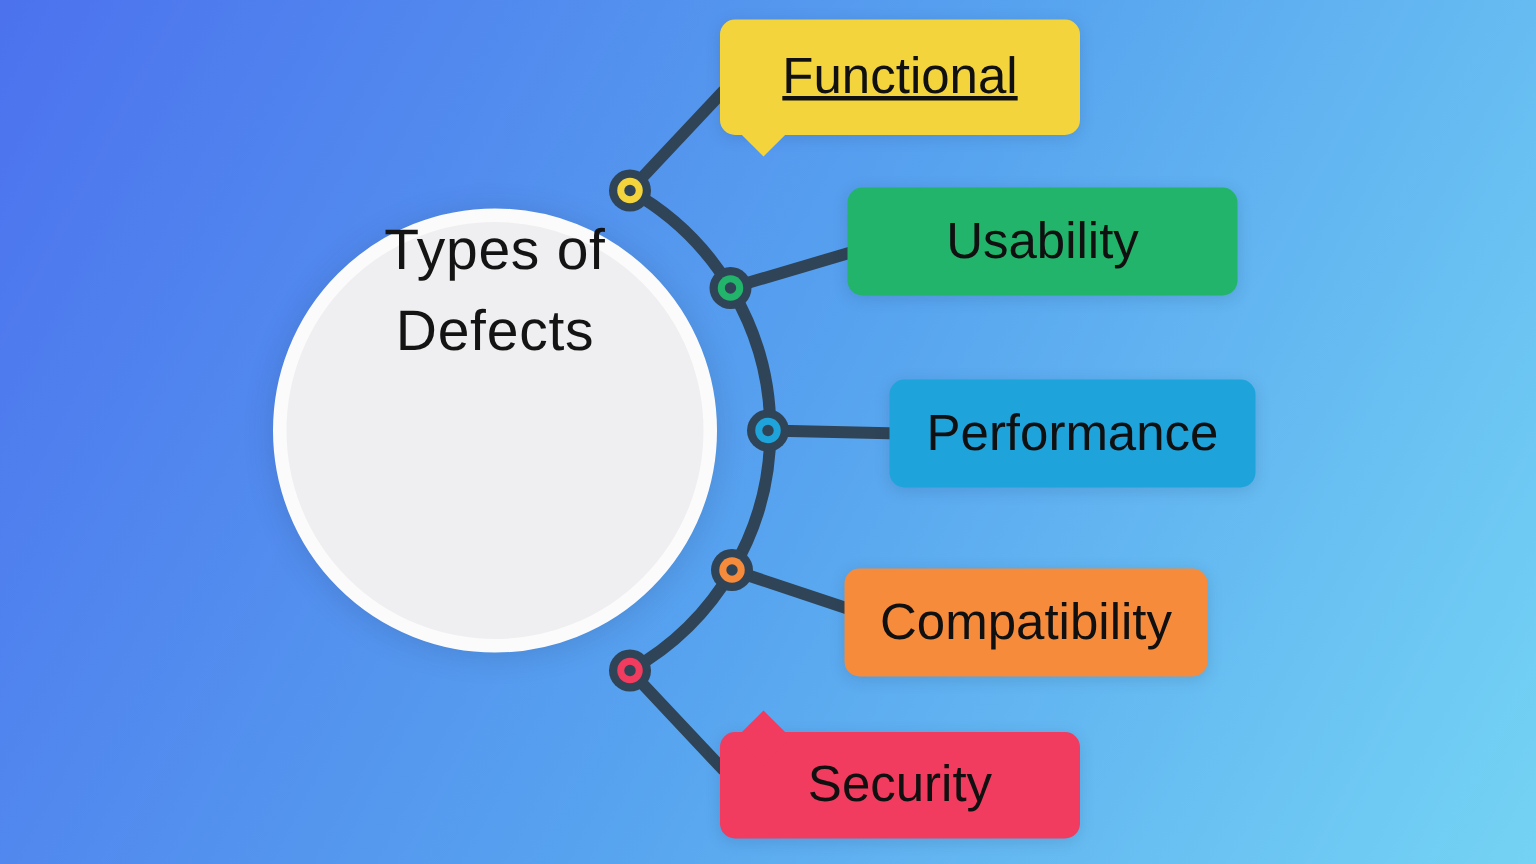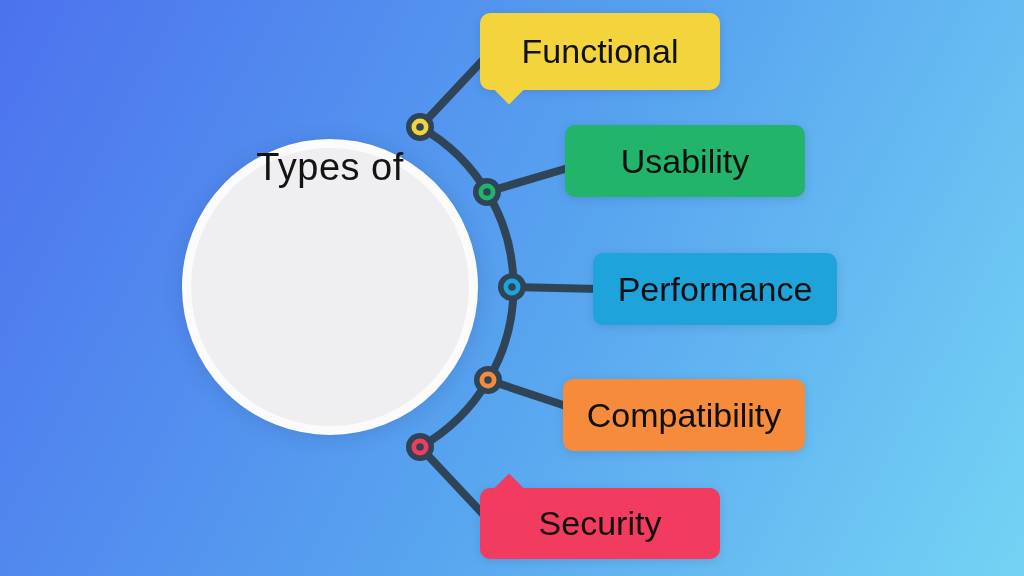--- a/index.html
+++ b/index.html
@@ -58,35 +58,36 @@
     font-size: 34px;
     color: #101010;
     box-shadow: 0 2px 10px rgba(30, 50, 90, 0.15);
   }
   .tail {
     position: absolute;
     width: 26px;
     height: 26px;
     transform: rotate(45deg);
   }
-  .box-functional    { left: 480px; top: 13px;  width: 240px; height: 77px; }
-  .box-usability     { left: 565px; top: 125px; width: 240px; height: 72px; }
+  .box-functional    { left: 480px; top: 13px;  width: 240px; height: 77px; text-decoration: underline; }
+  .box-usability     { left: 565px; top: 125px; width: 260px; height: 72px; }
   .box-performance   { left: 593px; top: 253px; width: 244px; height: 72px; }
   .box-compatibility { left: 563px; top: 379px; width: 242px; height: 72px; align-items: center; }
   .box-security      { left: 480px; top: 488px; width: 240px; height: 71px; }
   .tail-functional { left: 16px; bottom: -9px; }
   .tail-security   { left: 16px; top: -9px; }
 </style>
 </head>
 <body>
 
 <div class="stage">
 
   <div class="center-circle">
     <div class="center-title-line">Types of</div>
+    <div class="center-title-line">Defects</div>
   </div>
 
   <svg class="connector-layer" viewBox="0 0 1024 576">
     <path class="conn" d="M 420 127 A 183.6 183.6 0 0 1 420 447" style="stroke: rgb(47, 68, 86);"></path>
 
     <line class="conn" x1="420" y1="127" x2="482" y2="61" style="stroke: rgb(47, 68, 86);"></line>
     <line class="conn" x1="487" y1="192" x2="575" y2="166" style="stroke: rgb(47, 68, 86);"></line>
     <line class="conn" x1="512" y1="287" x2="600" y2="289" style="stroke: rgb(47, 68, 86);"></line>
     <line class="conn" x1="488" y1="380" x2="575" y2="409" style="stroke: rgb(47, 68, 86);"></line>
     <line class="conn" x1="420" y1="447" x2="482" y2="513" style="stroke: rgb(47, 68, 86);"></line>

